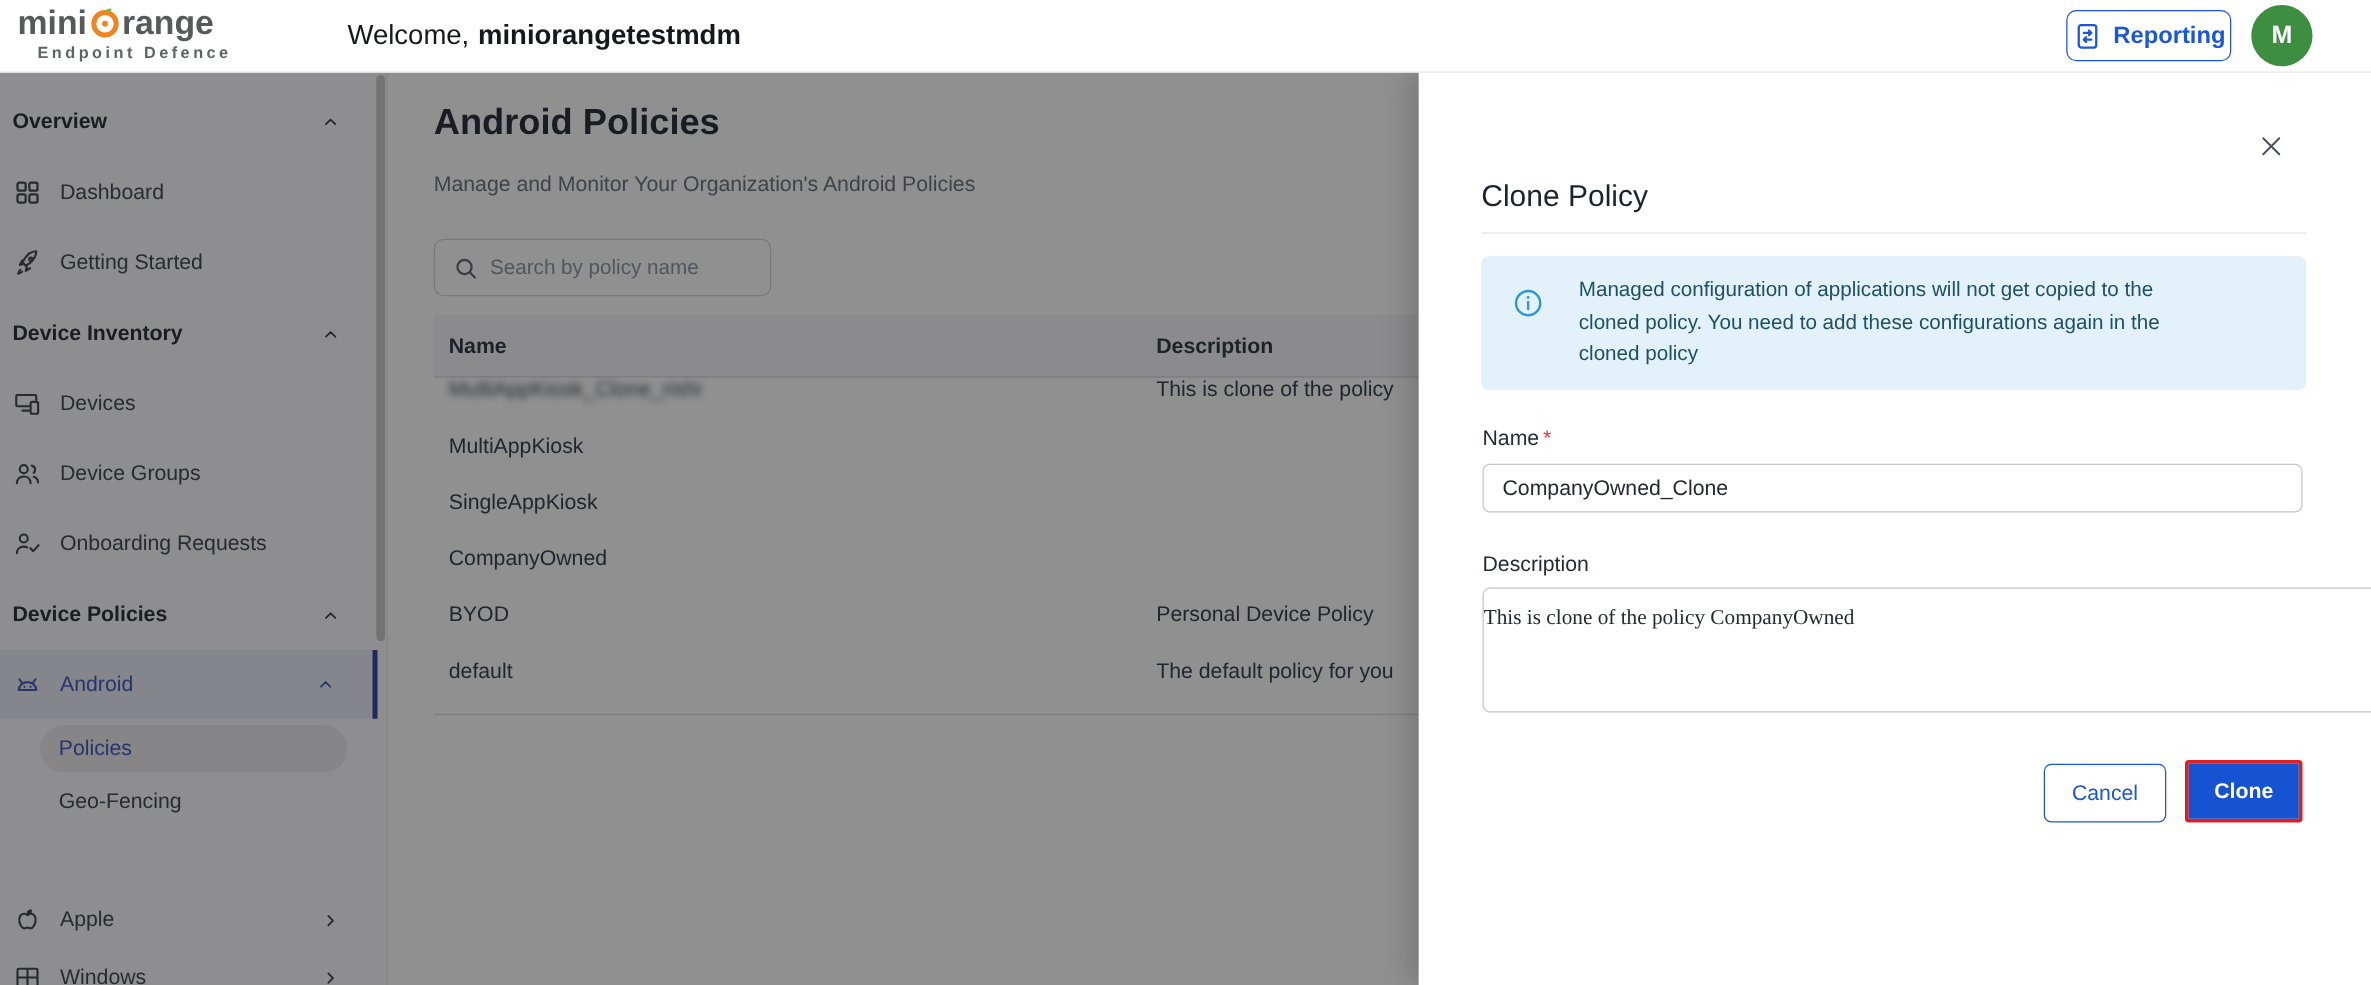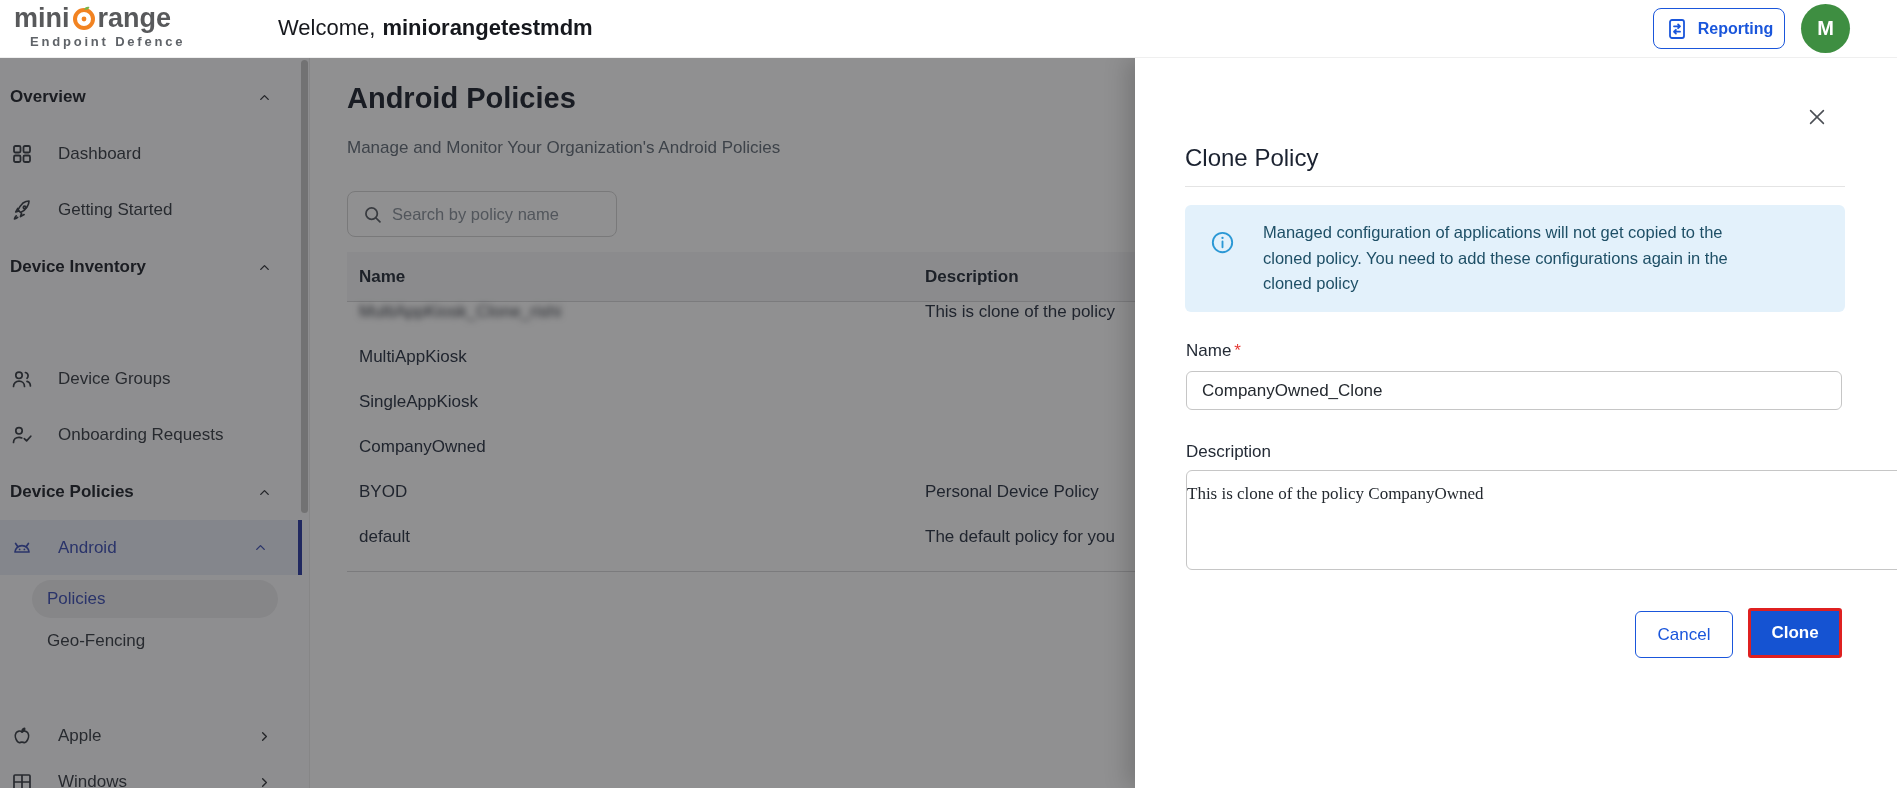--- a/index.html
+++ b/index.html
@@ -7,29 +7,29 @@
   .page { position:relative; width:1897px; height:788px; overflow:hidden; background:#a3a3a3; }
 
   
   .header { position:absolute; left:0; top:0; width:1897px; height:58px; background:#fff; border-bottom:1px solid #efefef; z-index:30; }
   .logo { position:absolute; left:14px; top:3px; cursor:pointer; }
   .logo-row { display:flex; align-items:center; font-size:27px; font-weight:700; color:#58595b; line-height:30px; }
   .logo-o { display:inline-flex; margin:0 1px; }
   .logo-sub { font-size:13px; font-weight:700; color:#5f6368; letter-spacing:2.8px; margin-top:1px; margin-left:16px; }
   .welcome { position:absolute; left:278px; top:15px; font-size:22px; color:#16181d; }
   .welcome b { margin-left:7px; font-weight:700; }
-  .reporting { position:absolute; left:1653px; top:8px; width:132px; height:41px; background:#fff; border:1.5px solid #1a56db; border-radius:8px; color:#1a56db; display:flex; align-items:center; justify-content:center; gap:9px; font-size:16px; font-weight:700; cursor:pointer; font-family:inherit; }
+  .reporting { position:absolute; left:1653px; top:8px; width:132px; height:41px; background:#fff; border:1.5px solid #1a56db; border-radius:8px; color:#1a56db; display:flex; align-items:center; justify-content:center; gap:9px; font-size:19px; font-weight:700; cursor:pointer; font-family:inherit; }
   .avatar { position:absolute; left:1801px; top:4px; width:49px; height:49px; border-radius:50%; background:#3e8e41; color:#fff; display:flex; align-items:center; justify-content:center; font-size:20px; font-weight:700; cursor:pointer; }
 
   
   .sidebar { position:absolute; left:0; top:58px; width:310px; height:730px; background:#fcfcfd; border-right:1px solid #ededed; }
   .sb-scroll { position:absolute; right:1px; top:2px; width:7px; height:453px; background:#c7c7c7; border-radius:4px; }
   .sec, .item { position:absolute; left:0; width:302px; height:44px; display:flex; align-items:center; }
   .sec { padding-left:10px; font-size:17px; font-weight:700; color:#23272f; cursor:pointer; }
-  .item { padding-left:10px; gap:24px; font-size:17px; color:#3a3f47; cursor:pointer; }
+  .item { padding-left:10px; gap:14px; font-size:17px; color:#3a3f47; cursor:pointer; }
   .item .lbl { white-space:nowrap; }
   .chev { position:absolute; right:30px; display:inline-flex; color:#33363c; }
   .item.active { background:#e9ecf6; color:#3f51b5; border-right:4px solid #2c3ba2; height:55px; }
   .item.active .chev { color:#3f51b5; }
   .subitem { position:absolute; left:32px; width:246px; height:38px; display:flex; align-items:center; padding-left:15px; font-size:17px; color:#3a3f47; border-radius:20px; cursor:pointer; white-space:nowrap; }
   .subitem.active { background:#ececee; color:#3f51b5; }
   .icon24 { width:24px; height:24px; flex:0 0 24px; }
 
   
   .main { position:absolute; left:310px; top:58px; width:825px; height:730px; background:#fff; }
@@ -144,20 +144,28 @@
 
     <div class="sec" style="top:187px">
       <span>Device Inventory</span>
       <span class="chev">
         <svg width="15" height="15" viewBox="0 0 24 24" fill="none" stroke="currentColor" stroke-width="2.2" stroke-linecap="round" stroke-linejoin="round">
             <polyline points="6 15 12 9 18 15"></polyline>
           </svg>
       </span>
     </div>
 
+    <div class="item" style="top:243px">
+      <svg class="icon24" viewBox="0 0 24 24" fill="none" stroke="currentColor" stroke-width="1.7" stroke-linecap="round" stroke-linejoin="round">
+        <path d="M16 14H4a1 1 0 0 1-1-1V6a1 1 0 0 1 1-1h14a1 1 0 0 1 1 1v3"></path>
+        <path d="M8 17.5h5"></path>
+        <rect x="14.5" y="10.5" width="6" height="9.5" rx="1.2" fill="#fcfcfd"></rect>
+      </svg>
+      <span class="lbl">Devices</span>
+    </div>
 
     <div class="item" style="top:299px">
       <svg class="icon24" viewBox="0 0 24 24" fill="none" stroke="currentColor" stroke-width="1.7" stroke-linecap="round" stroke-linejoin="round">
         <circle cx="9" cy="8.3" r="3.2"></circle>
         <path d="M3.5 19.5c0-3.2 2.4-5.3 5.5-5.3s5.5 2.1 5.5 5.3"></path>
         <path d="M15.4 5.5c1.6.4 2.7 1.7 2.7 3.3 0 1-.4 1.9-1.1 2.5"></path>
         <path d="M17 14.4c2 .6 3.4 2.3 3.4 4.5"></path>
       </svg>
       <span class="lbl">Device Groups</span>
     </div>

